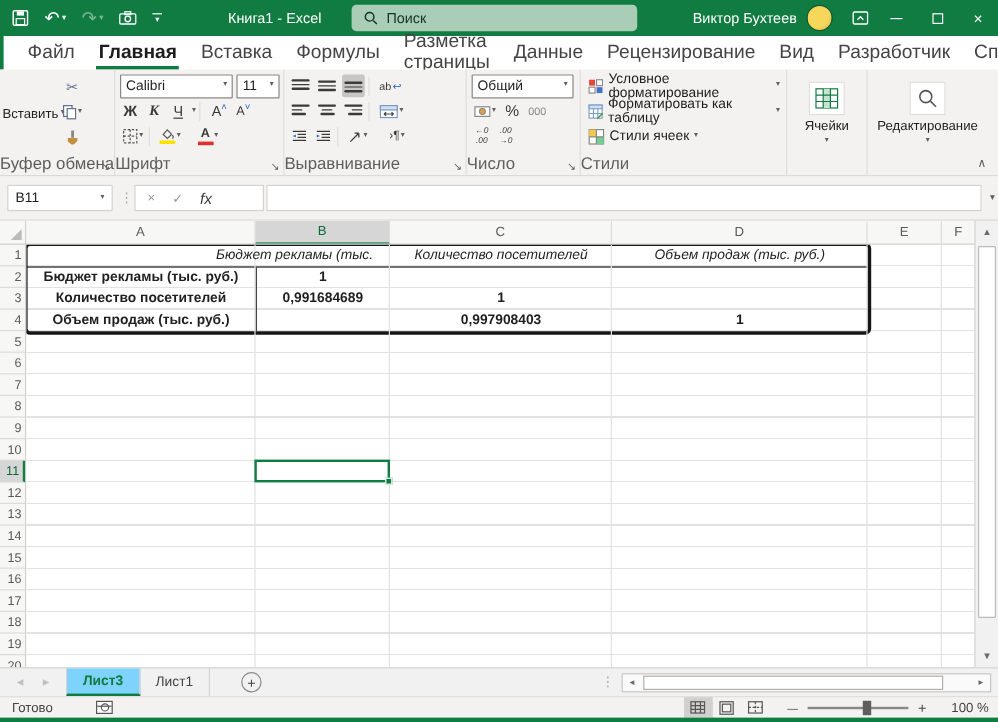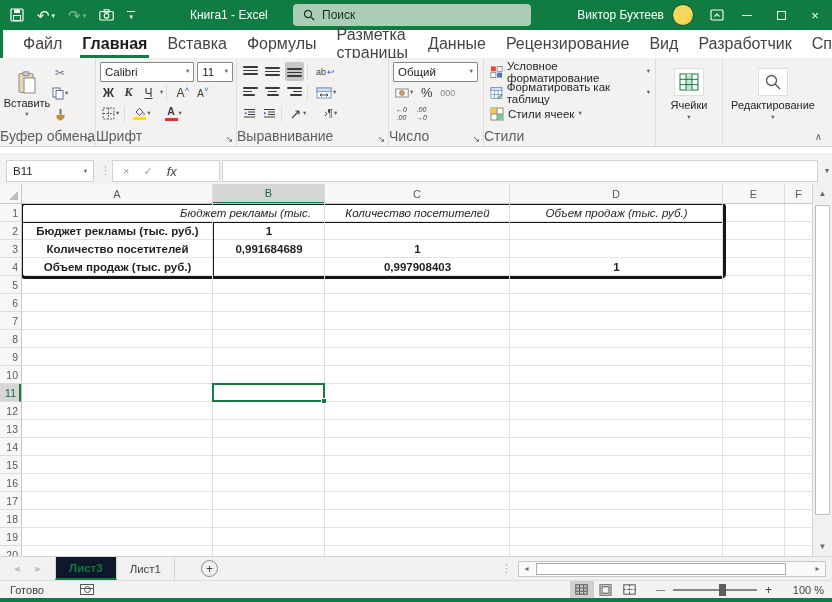--- a/index.html
+++ b/index.html
@@ -31,42 +31,42 @@
   
   .ribbon{position:absolute;left:0;top:58px;width:832px;height:89px;background:#F3F2F1;border-bottom:1px solid #D6D4D2;display:flex}
   .grp{position:relative;border-right:1px solid #E0DEDC;padding:3px 3px 15px 4px;flex:0 0 auto}
   .grp-label{position:absolute;bottom:2px;left:0;right:10px;text-align:left;font-size:14px;color:#605E5C;white-space:nowrap}
   .launcher{position:absolute;right:3px;bottom:2px;font-size:9px;color:#605E5C;line-height:1}
   .rowline{display:flex;align-items:center;height:21px;gap:3px}
   .sb{height:19px;min-width:17px;display:flex;align-items:center;justify-content:center;gap:1px;padding:0 2px;font-size:12px;color:#3b3a39;border-radius:2px}
   .sb.pressed{background:#C8C6C4}
   .dd{font-size:6.5px;color:#605E5C;line-height:1}
   .combo{border:1px solid #8A8886;background:#fff;height:20px;font-size:11.5px;color:#1f1f1f;display:flex;align-items:center;justify-content:space-between;padding:0 4px;border-radius:1px}
-  .paste-btn{width:46px;height:67px;display:flex;flex-direction:column;align-items:center;justify-content:center;gap:2px;font-size:11px;color:#1f1f1f;border-radius:2px}
+  .paste-btn{width:46px;height:67px;display:flex;flex-direction:row;align-items:center;justify-content:center;gap:2px;font-size:11px;color:#1f1f1f;border-radius:2px}
   .clip-col{display:flex;flex-direction:column;justify-content:flex-start;gap:2px;padding-top:2px}
   .bars{width:15px;height:11px;display:flex;flex-direction:column;gap:2px}
   .bars i{display:block;height:1.6px;background:#3b3a39;border-radius:1px}
   .v-top{justify-content:flex-start}.v-mid{justify-content:center}.v-bot{justify-content:flex-end}
   .h-left{align-items:flex-start}.h-center{align-items:center}.h-right{align-items:flex-end}
   .bars .w1{width:15px}.bars .w2{width:9px}.bars .w3{width:12px}
   .letter-btn{font-weight:700;font-size:12.5px}
   .ital{font-style:italic;font-family:"Liberation Serif",serif;font-weight:700}
   .undl{text-decoration:underline}
   .color-stack{display:flex;flex-direction:column;align-items:center;line-height:1}
   .color-bar{width:13px;height:3px;margin-top:1px}
   .sup{font-size:8px;color:#2b66c9;line-height:1;margin-left:-1px;transform:translateY(-3px)}
   .dec2{display:flex;flex-direction:column;font-size:7px;line-height:1.1;color:#3b3a39;align-items:center}
   .styles-row{display:flex;align-items:center;gap:4px;height:21px;font-size:11.5px;color:#1f1f1f;padding:0 2px}
   .big-btn{width:58px;height:67px;display:flex;flex-direction:column;align-items:center;justify-content:center;gap:3px;font-size:11px;color:#1f1f1f}
   .big-btn .iconbox{width:30px;height:28px;background:#fff;border:1px solid #E0DEDC;display:flex;align-items:center;justify-content:center}
   .collapse-area{flex:1;position:relative}
   .collapse-chevron{position:absolute;right:10px;bottom:4px;font-size:10px;color:#605E5C}
 
   
-  .fbar{position:absolute;left:0;top:153px;width:832px;height:37px;background:#F3F2F1;border-bottom:1px solid #D6D4D2}
+  .fbar{position:absolute;left:0;top:147px;width:832px;height:37px;background:#F3F2F1;border-bottom:1px solid #D6D4D2}
   .namebox{position:absolute;left:6px;top:7px;width:88px;height:22px;background:#fff;border:1px solid #D4D2D0;display:flex;align-items:center;justify-content:space-between;padding:0 6px;font-size:11.5px;color:#1f1f1f}
   .fb-dots{position:absolute;left:100px;top:11px;color:#A8A6A4;font-size:11px}
   .fxbox{position:absolute;left:112px;top:7px;width:108px;height:22px;background:#fff;border:1px solid #D4D2D0;display:flex;align-items:center;gap:14px;padding:0 10px;color:#9a9896}
   .fxbox .fx{font-family:Liberation Sans, sans-serif;font-style:italic;font-size:13px;color:#444}
   .finput{position:absolute;left:222px;top:7px;width:596px;height:22px;background:#fff;border:1px solid #D4D2D0;font-size:11.5px;padding:0 5px;display:flex;align-items:center}
   .fexp{position:absolute;right:3px;top:13px;font-size:8px;color:#605E5C}
 
   
   .sheet{position:absolute;left:0;top:184px;width:812px;height:372px;background:#fff}
   .corner{position:absolute;left:0;top:0;width:22px;height:20px;background:#F7F7F6;border-right:1px solid #C9C7C5;border-bottom:1px solid #C9C7C5}
@@ -94,21 +94,21 @@
   
   .vscroll{position:absolute;left:812px;top:184px;width:20px;height:372px;background:#F1F1F1;border-left:1px solid #D6D4D2}
   .vs-btn{height:19px;display:flex;align-items:center;justify-content:center;font-size:8px;color:#6a6a6a}
   .vs-thumb{position:absolute;left:2px;top:21px;width:15px;height:310px;background:#fff;border:1px solid #BDBBB9;border-radius:1px}
   .vs-down{position:absolute;bottom:0;left:0;right:0}
 
   
   .tabbar{position:absolute;left:0;top:556px;width:832px;height:24px;background:#F1F1F1;border-top:1px solid #D6D4D2;display:flex;align-items:stretch}
   .nav-arrows{display:flex;align-items:center;gap:16px;padding:0 14px;color:#C2C0BE;font-size:11px}
   .stab{display:flex;align-items:center;padding:0 13px;font-size:11.5px;color:#444;border-right:1px solid #D6D4D2}
-  .stab.active{background:#0f172a;color:#0F7B41;font-weight:700;border-bottom:2px solid #107C41;border-left:1px solid #D6D4D2}
+  .stab.active{background:#7dd3fc;color:#0F7B41;font-weight:700;border-bottom:2px solid #107C41;border-left:1px solid #D6D4D2}
   .newsheet{width:17px;height:17px;border:1px solid #8A8886;border-radius:50%;display:flex;align-items:center;justify-content:center;font-size:12px;color:#444;align-self:center;margin-left:26px}
   .hs-dots{align-self:center;margin-left:auto;color:#A8A6A4;font-size:11px}
   .hscroll{align-self:center;margin:0 6px 0 6px;width:308px;height:16px;display:flex;align-items:center;border:1px solid #C8C6C4;background:#FAFAFA}
   .hs-btn{width:15px;height:14px;display:flex;align-items:center;justify-content:center;font-size:8px;color:#6a6a6a}
   .hs-thumb{height:12px;flex:0 0 250px;background:#fff;border:1px solid #B0AEAC;margin-left:2px}
 
   
   .statusbar{position:absolute;left:0;top:580px;width:832px;height:18px;background:#F3F2F1;border-top:1px solid #E1DFDD;display:flex;align-items:center;font-size:11px;color:#444}
   .sb-mode{margin-left:10px}
   .macro-ic{margin-left:36px;width:14px;height:11px;border:1px solid #555;position:relative;background:#fff}

